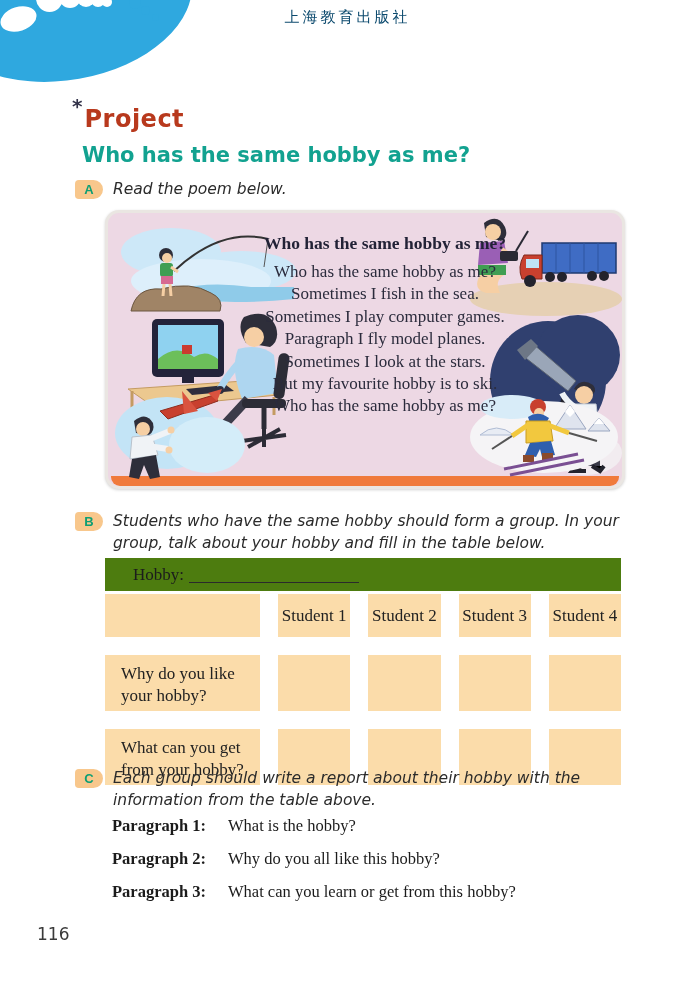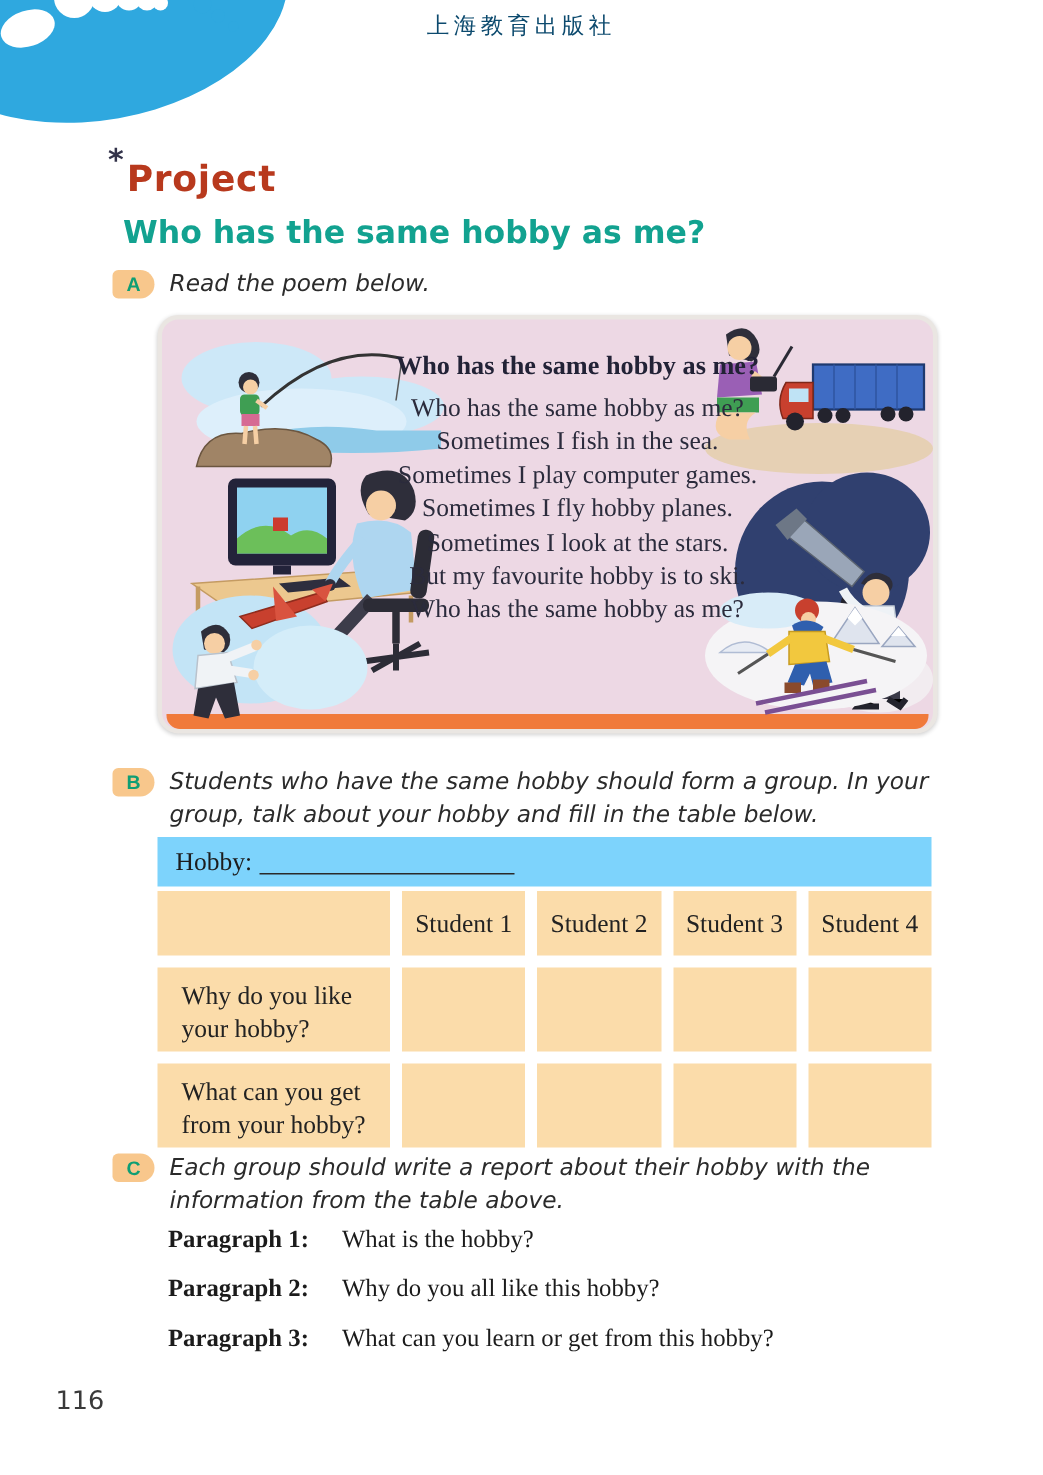--- a/index.html
+++ b/index.html
@@ -55,25 +55,25 @@
   .ill-plane{left:4px;top:176px;}
   .ill-truck{left:356px;top:2px;}
   .ill-telescope{left:380px;top:90px;}
   .ill-ski{left:360px;top:178px;}
   .poem-text{position:absolute;z-index:2;left:82px;top:20px;width:390px;text-align:center;color:#2b2b3c;}
   .poem-title{font:700 17.5px "Liberation Serif",serif;color:#222236;margin-bottom:7px;}
   .poem-line{font:17px/22.4px "Liberation Serif",serif;}
 
   
   .hobby-table{position:absolute;left:105px;top:558px;width:516px;}
-  .t-header{height:33px;background:#7dd3fc;display:flex;align-items:center;
-    padding-left:12px;font:17px "Liberation Serif",serif;color:#1c1c1c;margin-bottom:3px;}
+  .t-header{height:33px;background:#4d7c0f;display:flex;align-items:center;
+    padding-left:28px;font:17px "Liberation Serif",serif;color:#1c1c1c;margin-bottom:3px;}
   .blank{display:inline-block;width:170px;height:15px;border-bottom:1.5px solid #2a2a2a;margin-left:5px;}
   .t-grid{display:grid;grid-template-columns:155px 1fr 1fr 1fr 1fr;
-    grid-template-rows:43px 56px 56px;gap:8px;}
+    grid-template-rows:43px 56px 56px;gap:18px;}
   .t-cell{background:#FBDCAA;}
   .t-col{font:17px/43px "Liberation Serif",serif;color:#222;text-align:center;}
   .t-rowlabel{font:17px/22px "Liberation Serif",serif;color:#222;padding:8px 12px 0 16px;box-sizing:border-box;}
 
   
   .para{position:absolute;left:112px;display:flex;font:16.5px "Liberation Serif",serif;color:#1b1b1b;}
   .para-label{font-weight:700;width:103px;flex:none;}
   .para-text{margin-left:13px;}
   .p1{top:816px;} .p2{top:849px;} .p3{top:882px;}
 
@@ -216,21 +216,21 @@
       <rect x="55" y="64" width="11" height="7" fill="#8a4a2c"></rect>
       <rect x="74" y="62" width="11" height="7" fill="#8a4a2c"></rect>
       <path d="M36,78 L110,63 M42,84 L116,69" stroke="#7a4f93" stroke-width="3"></path>
     </svg>
 
     <div class="poem-text">
       <div class="poem-title">Who has the same hobby as me?</div>
       <div class="poem-line">Who has the same hobby as me?</div>
       <div class="poem-line">Sometimes I fish in the sea.</div>
       <div class="poem-line">Sometimes I play computer games.</div>
-      <div class="poem-line">Sometimes I fly hobby planes.</div>
+      <div class="poem-line">Paragraph I fly model planes.</div>
       <div class="poem-line">Sometimes I look at the stars.</div>
       <div class="poem-line">But my favourite hobby is to ski.</div>
       <div class="poem-line">Who has the same hobby as me?</div>
     </div>
 
     <div class="card-edge"></div>
   </div>
 
   <div class="section sec-b">
     <span class="badge">B</span>

